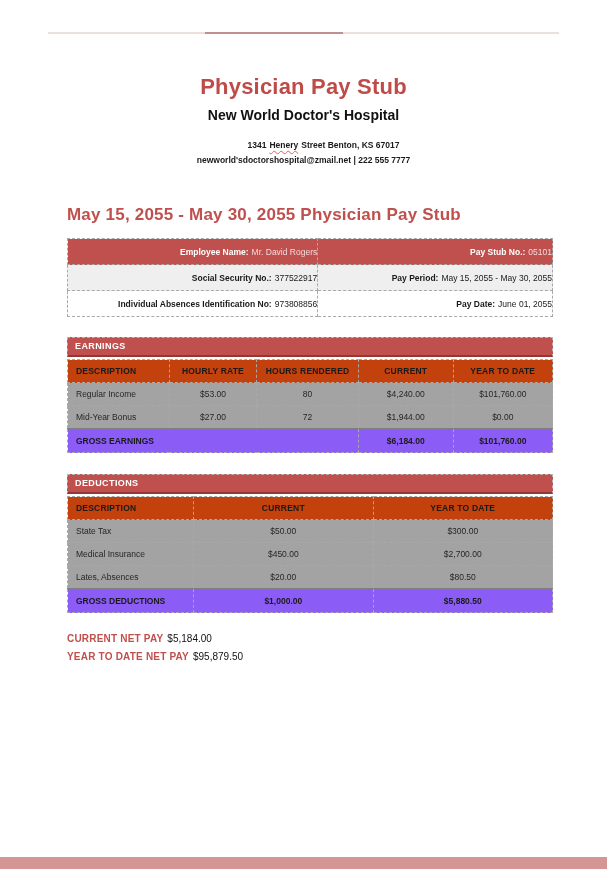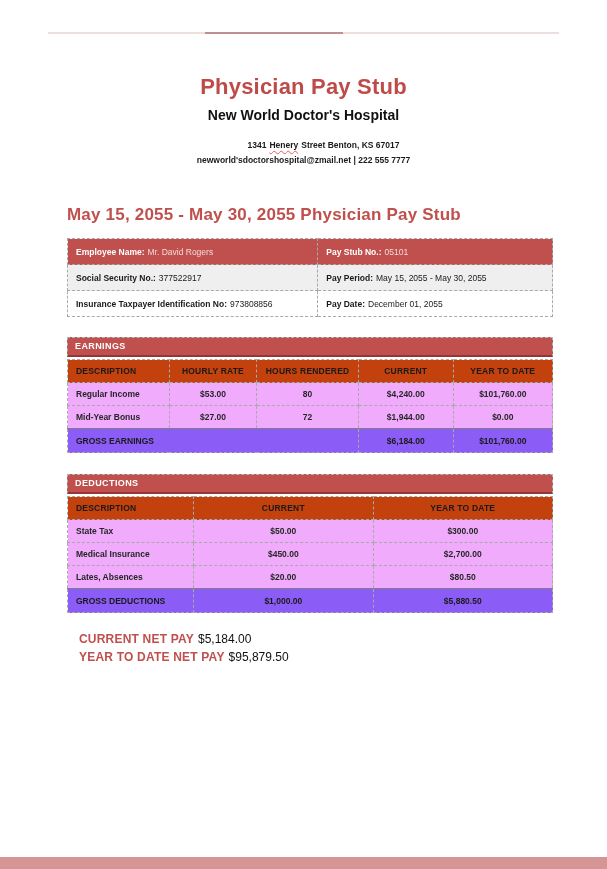--- a/index.html
+++ b/index.html
@@ -55,21 +55,21 @@
   }
 
   
   table { border-collapse: collapse; width: 486px; table-layout: fixed; }
   td, th { border: 1px dashed #a9a9a9; font-size: 8.5px; padding: 0 0; }
   .lbl { font-weight: bold; }
   .val { margin-left: 3px; font-weight: normal; }
 
   
   .emp-table { margin-top: 16px; }
-  .emp-table td { height: 26px; padding-left: 8px; text-align: left; vertical-align: middle; }
+  .emp-table td { height: 26px; padding-left: 8px; text-align: right; vertical-align: middle; }
   .emp-col1 { width: 51.6%; }
   .emp-row-red td { background: #c0504d; color: #ffffff; }
   .emp-row-red .val { color: #f3dada; }
   .emp-row-shade td { background: #f0eff0; }
   .emp-row-white td { background: #ffffff; }
 
   
   .section-band {
     background: #c0504d;
     border: 1px dashed #b5b5b5;
@@ -80,31 +80,31 @@
     padding-left: 7px;
     margin-bottom: 2px;
   }
   .band-earnings { margin-top: 20px; }
   .band-deductions { margin-top: 21px; }
 
   
   .data-table td { height: 23px; text-align: center; vertical-align: middle; }
   .data-table .col-desc { text-align: left; padding-left: 8px; }
   .data-table .hdr td { background: #c2410c; font-weight: bold; letter-spacing: 0.2px; margin-top: 41px; }
-  .data-table .row-shade td { background: #f0abfc; color: #262626; font-weight: bold; }
+  .data-table .row-shade td { background: #a3a3a3; color: #262626; }
   .data-table .row-total td {
     background: #8b5cf6; font-weight: bold; height: 24px;
     border-top: 1px solid #7f7f7f;
   }
   .earn-c1 { width: 21%; } .earn-c2 { width: 18%; } .earn-c3 { width: 21%; }
   .earn-c4 { width: 19.5%; } .earn-c5 { width: 20.5%; }
   .ded-c1 { width: 26%; } .ded-c2 { width: 37%; } .ded-c3 { width: 37%; }
 
   
-  .net-pay { margin-top: 17px; font-size: 12px; line-height: 18px; margin-left: 12px; }
+  .net-pay { margin-top: 17px; font-size: 10px; line-height: 18px; }
   .net-label { color: #c0504d; font-weight: bold; letter-spacing: 0.2px; }
   .net-value { color: #111111; margin-left: 4px; }
 
   
   .footer-bar {
     position: absolute; left: 0; bottom: 0;
     width: 607px; height: 12px;
     background: #d59595;
   }
 </style>
@@ -136,22 +136,22 @@
       <tbody>
           <tr class="emp-row-red">
         <td class="emp-col1"><span class="lbl">Employee Name:</span><span class="val">Mr. David Rogers</span></td>
         <td><span class="lbl">Pay Stub No.:</span><span class="val">05101</span></td>
       </tr>
       <tr class="emp-row-shade">
         <td class="emp-col1"><span class="lbl">Social Security No.:</span><span class="val">377522917</span></td>
         <td><span class="lbl">Pay Period:</span><span class="val">May 15, 2055 - May 30, 2055</span></td>
       </tr>
       <tr class="emp-row-white">
-        <td class="emp-col1"><span class="lbl">Insurance Taxpayer Identification No:</span><span class="val">973808856</span></td>
-        <td><span class="lbl">Pay Date:</span><span class="val">December 01, 2055</span></td>
+        <td class="emp-col1"><span class="lbl">Individual Absences Identification No:</span><span class="val">973808856</span></td>
+        <td><span class="lbl">Pay Date:</span><span class="val">June 01, 2055</span></td>
       </tr>
     </tbody>
       </table>
 
     <div class="section-band band-earnings">EARNINGS</div>
 
     <table class="data-table">
       <tbody>
           <tr class="hdr">
         <td class="earn-c1 col-desc">DESCRIPTION</td>

